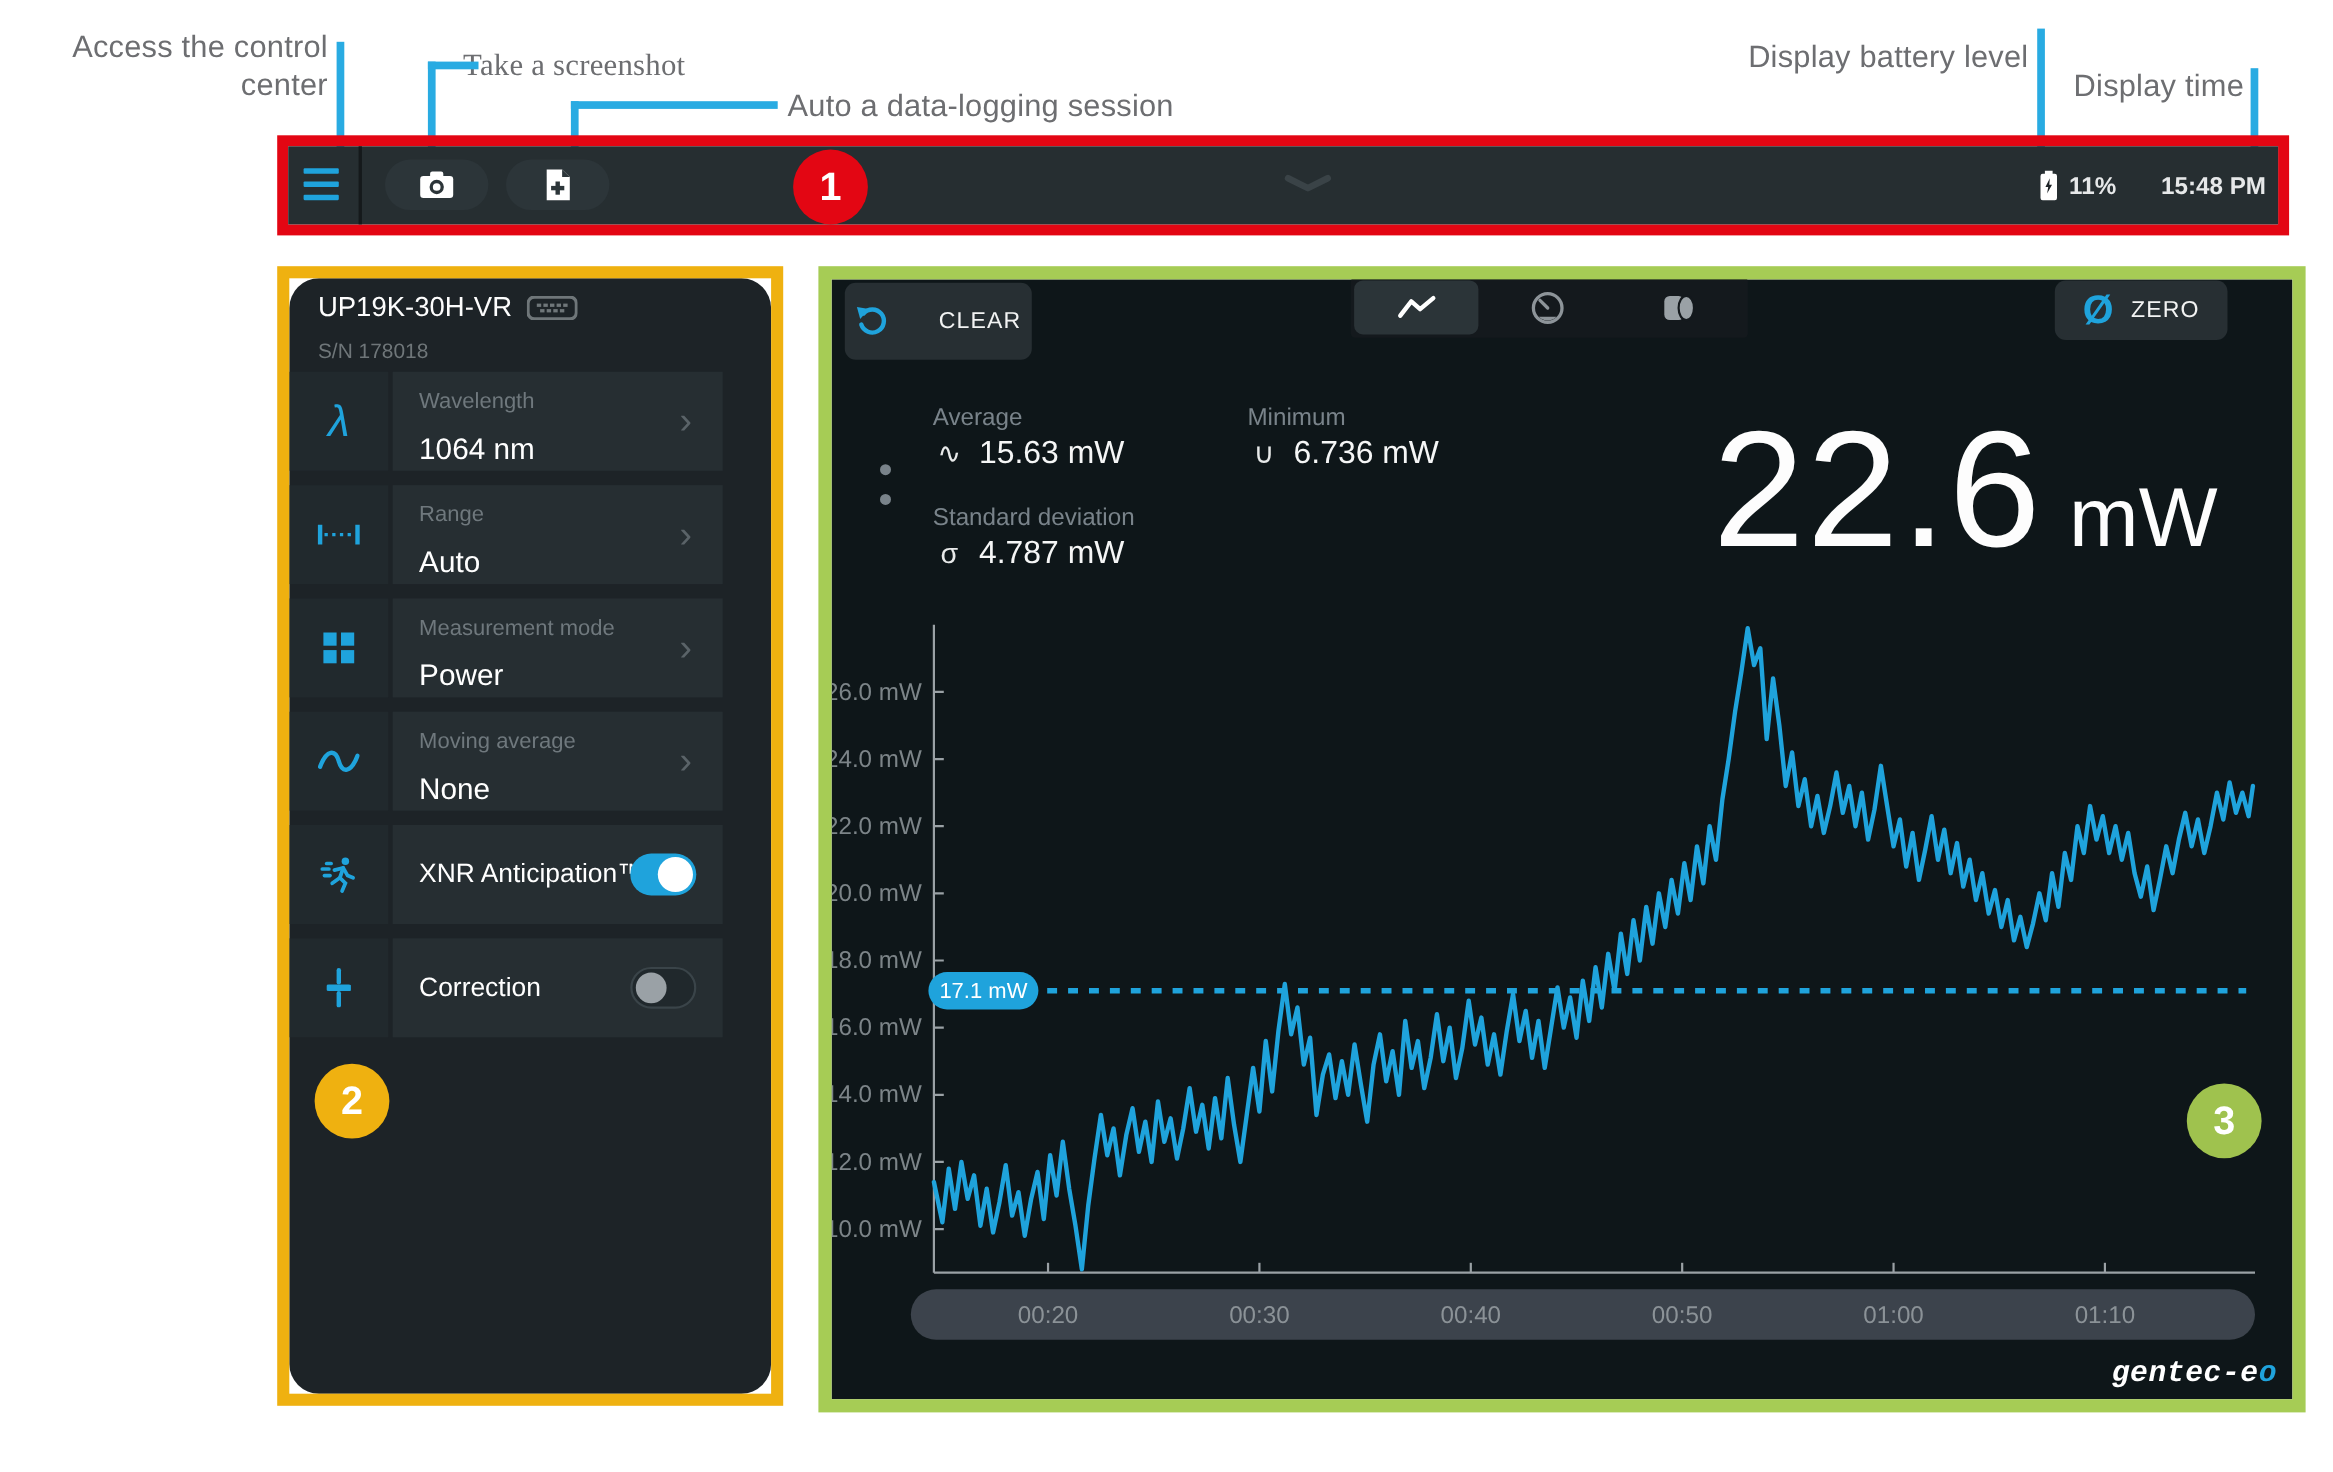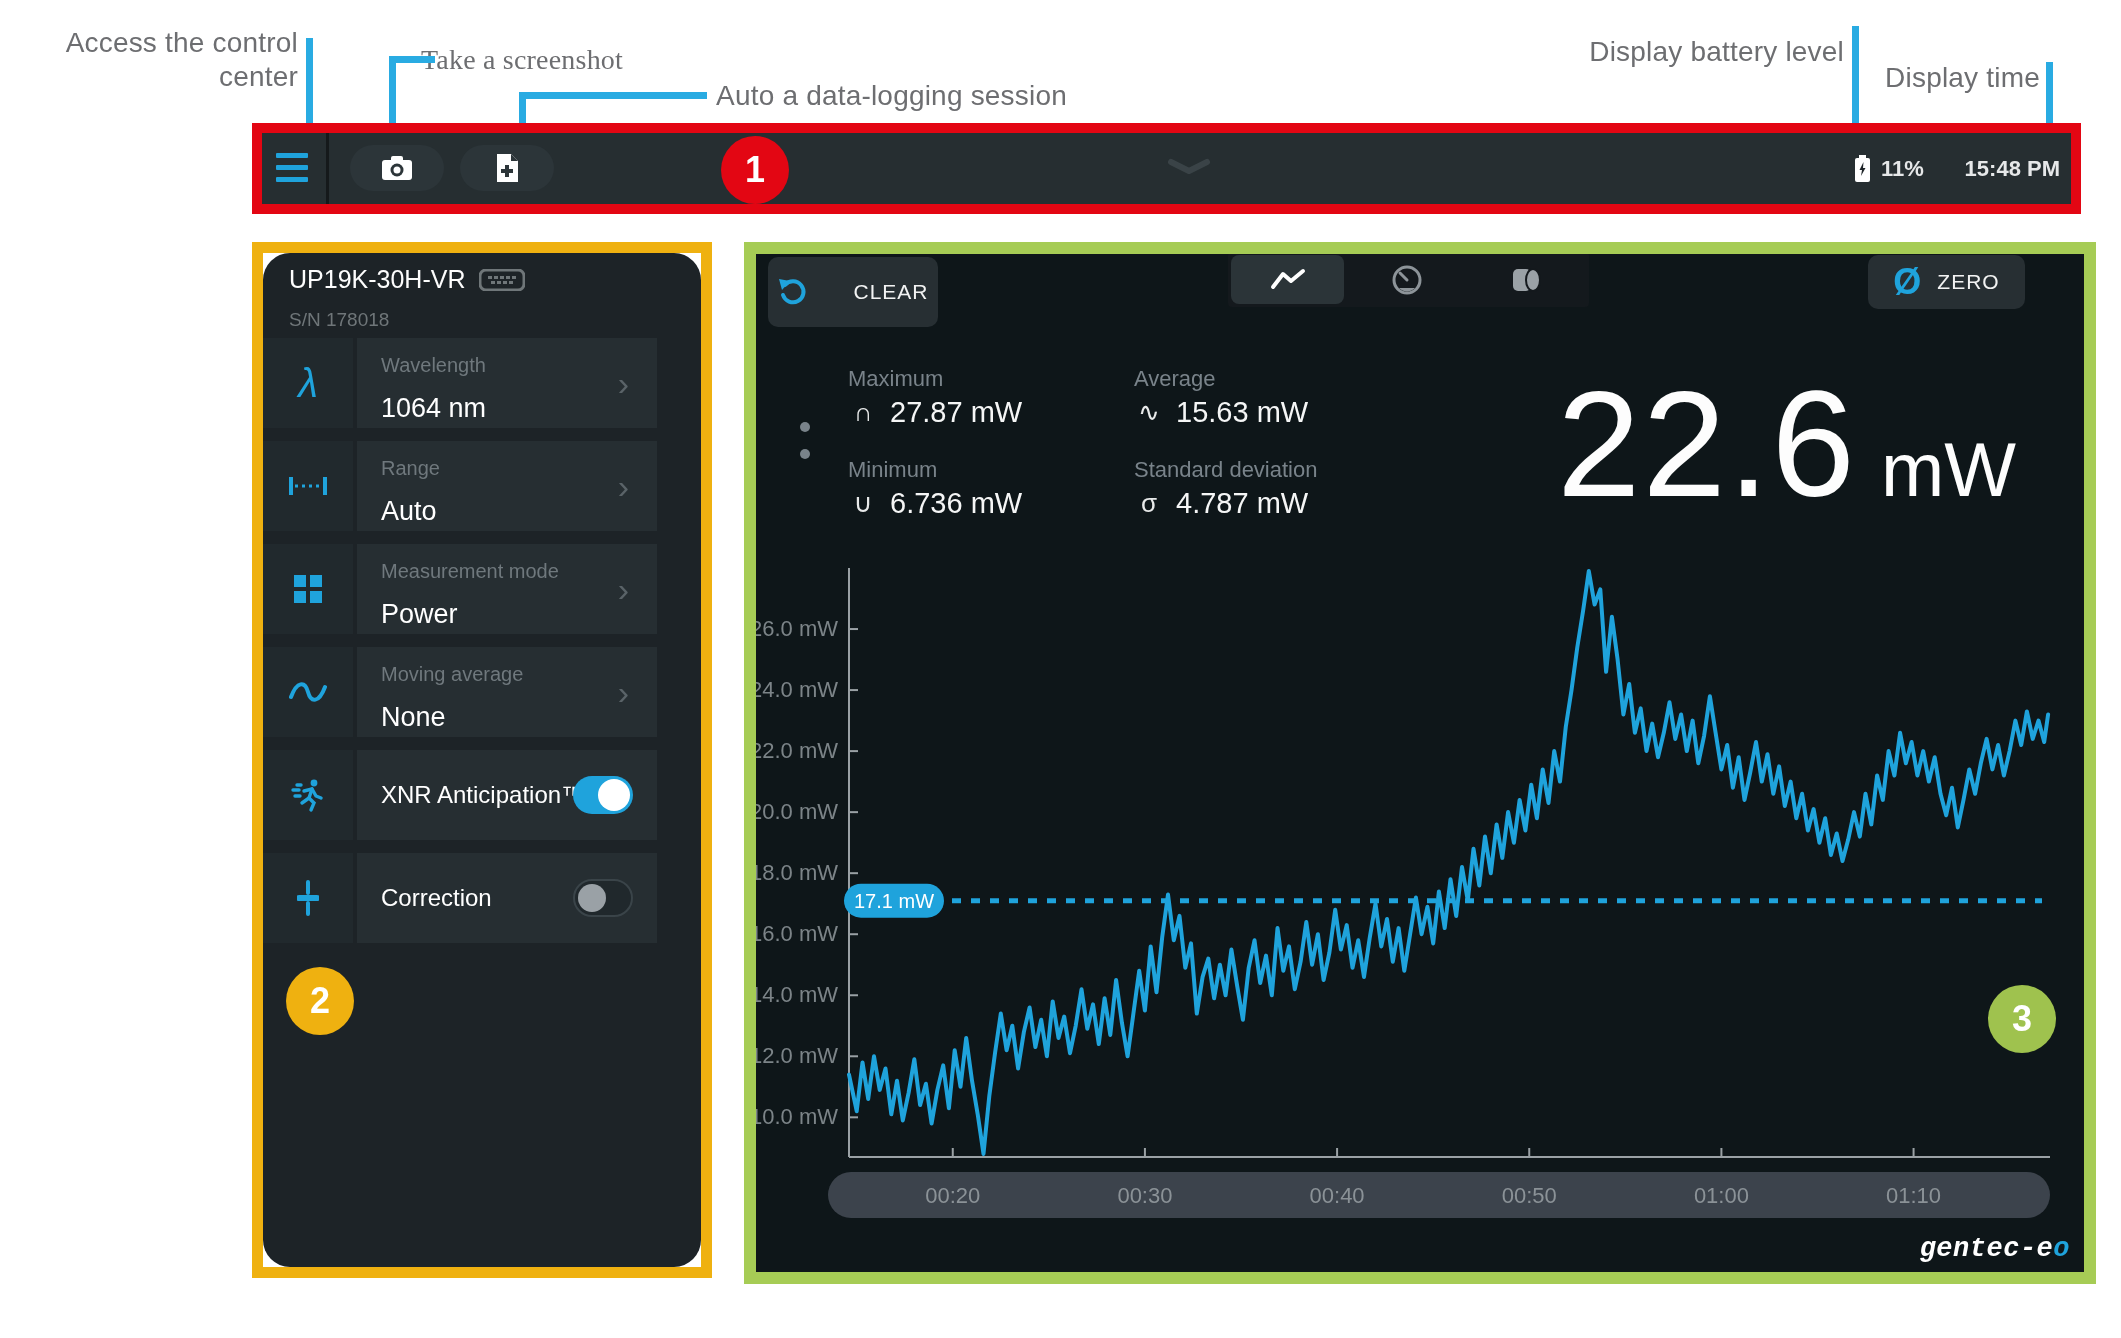--- a/index.html
+++ b/index.html
@@ -279,27 +279,20 @@
   <div class="btn" style="left:1112px; top:1px; width:157px; height:54px; cursor:pointer;">
     <span class="zero-glyph">Ø</span>
     <span class="btn-label">ZERO</span>
   </div>
 
   <div class="abs dots" style="left:44px; top:168px; cursor:pointer;">
     <i></i>
       <i></i>
   </div>
   <div id="stats" class="abs" style="left: 92px; top: 112px; width: 560px; display: grid; grid-template-columns: 250px 250px; gap: 28px 36px;">
-      <div>
-        <div class="stat-label">Maximum</div>
-        <div class="stat-value">
-          <span class="stat-ico">∩</span>
-          <span>27.87 mW</span>
-        </div>
-      </div>
       <div>
         <div class="stat-label">Average</div>
         <div class="stat-value">
           <span class="stat-ico">∿</span>
           <span>15.63 mW</span>
         </div>
       </div>
       <div>
         <div class="stat-label">Minimum</div>
         <div class="stat-value">

